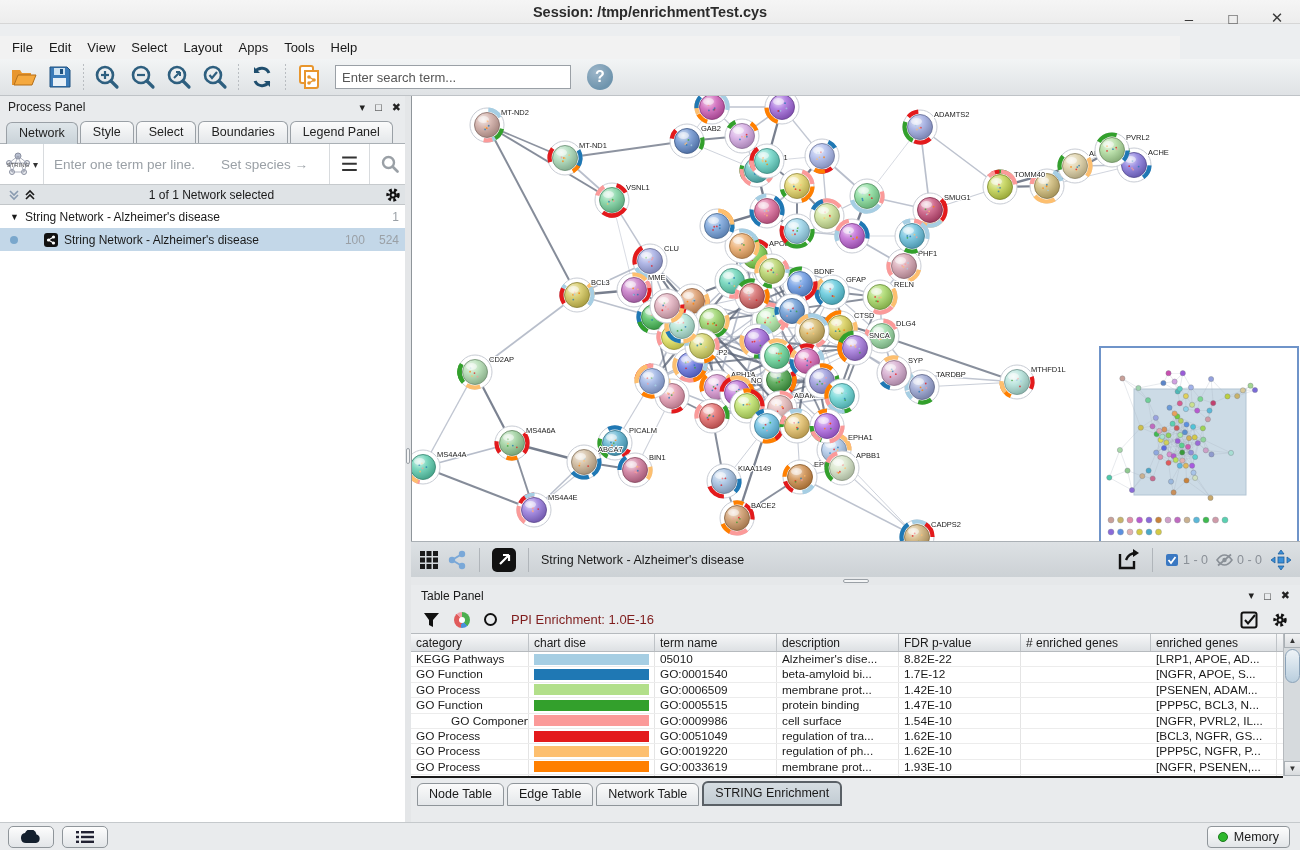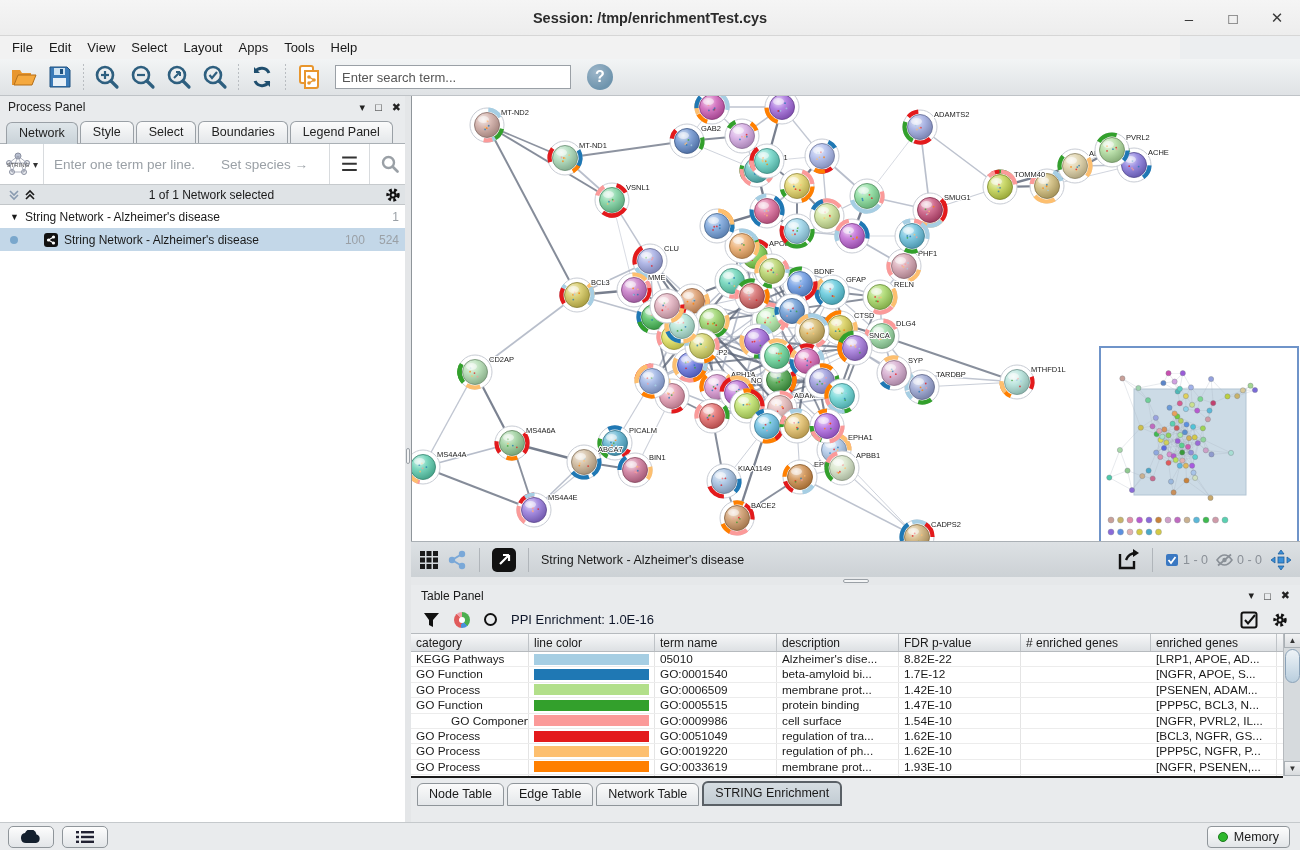--- a/index.html
+++ b/index.html
@@ -1,21 +1,21 @@
 <!DOCTYPE html>
 <html><head>
 <meta charset="utf-8">
 <style>
   * { margin:0; padding:0; box-sizing:border-box; }
   html,body { width:1300px; height:850px; overflow:hidden;
     font-family:"Liberation Sans", sans-serif; background:#eceef0; color:#1a1a1a; }
   .app { position:relative; width:1300px; height:850px; background:#eceef0; }
 
   
-  .titlebar { position:absolute; left:0; top:0; width:1300px; height:36px;
+  .titlebar { position:absolute; left:0; top:0; width:1300px; height:24px;
     background:linear-gradient(#f5f5f5,#ededed); border-bottom:1px solid #d6d6d6;
     display:flex; align-items:center; justify-content:center; }
   .titlebar .title { font-weight:bold; font-size:14.5px; color:#2b2b2b; }
   .win-controls { position:absolute; right:8px; top:0; height:36px; display:flex; align-items:center; gap:26px; padding-right:6px; }
   .win-btn { font-size:15px; color:#3a3a3a; width:18px; text-align:center; cursor:default; }
 
   
   .menubar { position:absolute; left:0; top:36px; width:1180px; height:23px;
     background:#f2f2f2; display:flex; align-items:center; padding-left:4px; }
   .menu-item { font-size:13px; padding:2px 8px; color:#1a1a1a; }
@@ -86,21 +86,21 @@
 
   
   .h-splitter { position:absolute; left:411px; top:577px; width:889px; height:8px; background:#e6e8ea; }
   .h-splitter .handle { position:absolute; left:50%; top:2px; width:26px; height:4px; margin-left:-13px;
     border:1px solid #9aa0a6; border-radius:3px; background:#f4f5f6; }
 
   
   .table-panel { position:absolute; left:411px; top:585px; width:889px; height:237px; background:#e9ebed; }
   .tp-header { height:21px; display:flex; align-items:center; padding:0 10px; font-size:12px; }
   .tp-toolbar { height:27px; display:flex; align-items:center; gap:14px; padding:0 12px; }
-  .ppi-label { font-size:13px; color:#0f172a; }
+  .ppi-label { font-size:13px; color:#7f1d1d; }
   .tp-right { margin-left:auto; display:flex; gap:14px; align-items:center; }
   .donut { width:16px; height:16px; border-radius:50%;
     background:conic-gradient(#4caf50 0 38%, #4a90d9 38% 52%, #e05b5b 52% 88%, #f0a0a8 88%); position:relative; }
   .donut::after { content:""; position:absolute; left:5px; top:5px; width:6px; height:6px; border-radius:50%; background:#fff; }
   .ring-icon { width:13px; height:13px; border:2.5px solid #111; border-radius:50%; }
   .gear-icon2 { width:16px; height:16px; }
 
   .grid-table { position:absolute; left:0; top:48px; width:872px; height:143px; background:#fff; overflow:hidden; }
   .gt-headrow { display:flex; height:19px; background:linear-gradient(#f7f8f9,#dde0e3);
     border-top:1px solid #b6babe; border-bottom:1px solid #b6babe; }
@@ -2542,21 +2542,21 @@
         <svg class="gear-icon2" width="18" height="18" viewBox="0 0 16 16">
             <circle cx="8" cy="8" r="5" fill="none" stroke="#111" stroke-width="3.4" stroke-dasharray="2.6 2.2"></circle>
             <circle cx="8" cy="8" r="3.4" fill="#111"></circle>
             <circle cx="8" cy="8" r="1.5" fill="#e9ebed"></circle>
           </svg>
       </span>
     </div>
     <div class="grid-table">
       <div class="gt-headrow" id="gt-head">
           <div class="gt-h" style="width: 118px;">category</div>
-          <div class="gt-h" style="width: 126px;">line color</div>
+          <div class="gt-h" style="width: 126px;">chart dise</div>
           <div class="gt-h" style="width: 122px;">term name</div>
           <div class="gt-h" style="width: 122px;">description</div>
           <div class="gt-h" style="width: 122px;">FDR p-value</div>
           <div class="gt-h" style="width: 130px;"># enriched genes</div>
           <div class="gt-h" style="width: 126px;">enriched genes</div>
         </div>
       <div id="gt-body">
           <div class="gt-row">
             <div class="gt-c" style="width: 118px;">KEGG Pathways</div>
             <div class="gt-c" style="width: 126px; display: flex;">

